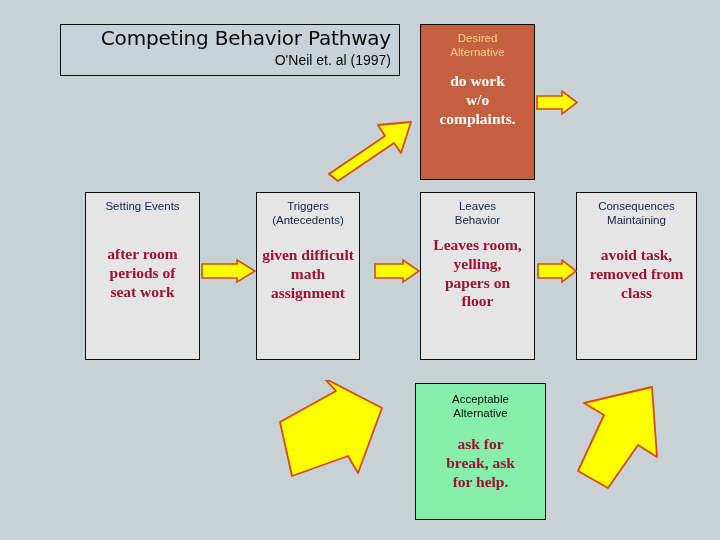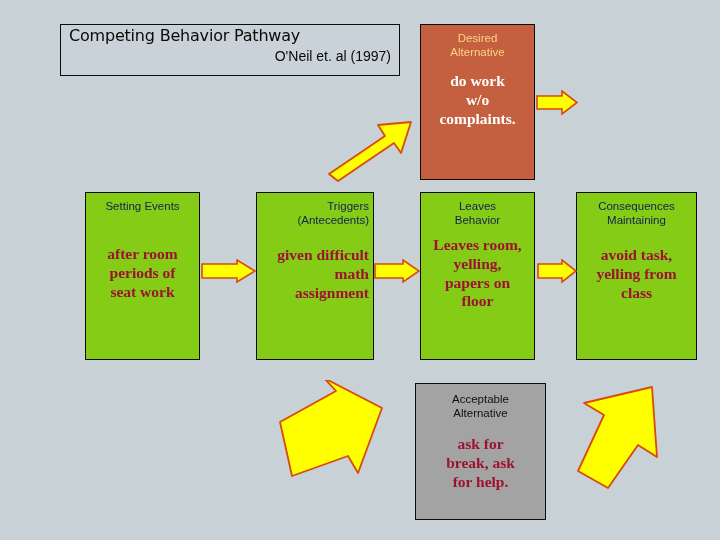--- a/index.html
+++ b/index.html
@@ -28,46 +28,47 @@
     top: 24px;
     width: 340px;
     height: 52px;
     background: #c8d2d8;
     border: 1.5px solid #0c0c0c;
     box-sizing: border-box;
     padding: 3px 8px 0 8px;
   }
   .title-main {
     font-family: "DejaVu Sans", sans-serif;
-    font-size: 16px;
+    font-size: 20px;
     color: #0a0a0a;
     line-height: 1.05;
     white-space: nowrap;
     letter-spacing: -0.2px;
+    text-align: right;
   }
   .title-sub {
     font-family: "Liberation Sans", sans-serif;
     font-size: 14px;
     color: #0a0a0a;
     text-align: right;
     margin-top: 3px;
     white-space: nowrap;
   }
 
   
   .box {
     position: absolute;
     border: 1.5px solid #0c0c0c;
     box-sizing: border-box;
     text-align: center;
     padding: 6px 4px 0 4px;
   }
   .box.red  { background: #c4603f; }
-  .box.blue { background: #84cc16; }
-  .box.white{ background: #a3a3a3; }
+  .box.blue { background: #e5e5e5; }
+  .box.white{ background: #86efac; }
 
   .hdr {
     font-size: 11.5px;
     line-height: 1.25;
     font-family: "Liberation Sans", sans-serif;
   }
   .red  .hdr { color: #ffd27f; }
   .blue .hdr { color: #15214f; }
   .white .hdr{ color: #101010; }
 
@@ -120,21 +121,21 @@
       <div>Setting Events</div>
     </div>
     <div style="height:32px;"></div>
     <div class="body-txt">
       <div>after room</div>
       <div>periods of</div>
       <div>seat work</div>
     </div>
   </div>
 
-  <div class="box blue" style="left:256px; top:192px; width:118px; height:168px;text-align:right;">
+  <div class="box blue" style="left:256px; top:192px; width:104px; height:168px;">
     <div class="hdr">
       <div>Triggers</div>
       <div>(Antecedents)</div>
     </div>
     <div style="height:18px;"></div>
     <div class="body-txt">
       <div>given difficult</div>
       <div>math</div>
       <div>assignment</div>
     </div>
@@ -155,21 +156,21 @@
   </div>
 
   <div class="box blue" style="left:576px; top:192px; width:121px; height:168px;">
     <div class="hdr">
       <div>Consequences</div>
       <div>Maintaining</div>
     </div>
     <div style="height:18px;"></div>
     <div class="body-txt">
       <div>avoid task,</div>
-      <div>yelling from</div>
+      <div>removed from</div>
       <div>class</div>
     </div>
   </div>
 
   <div class="box white" style="left:415px; top:383px; width:131px; height:137px; padding-top:8px;">
     <div class="hdr">
       <div>Acceptable</div>
       <div>Alternative</div>
     </div>
     <div style="height:14px;"></div>

